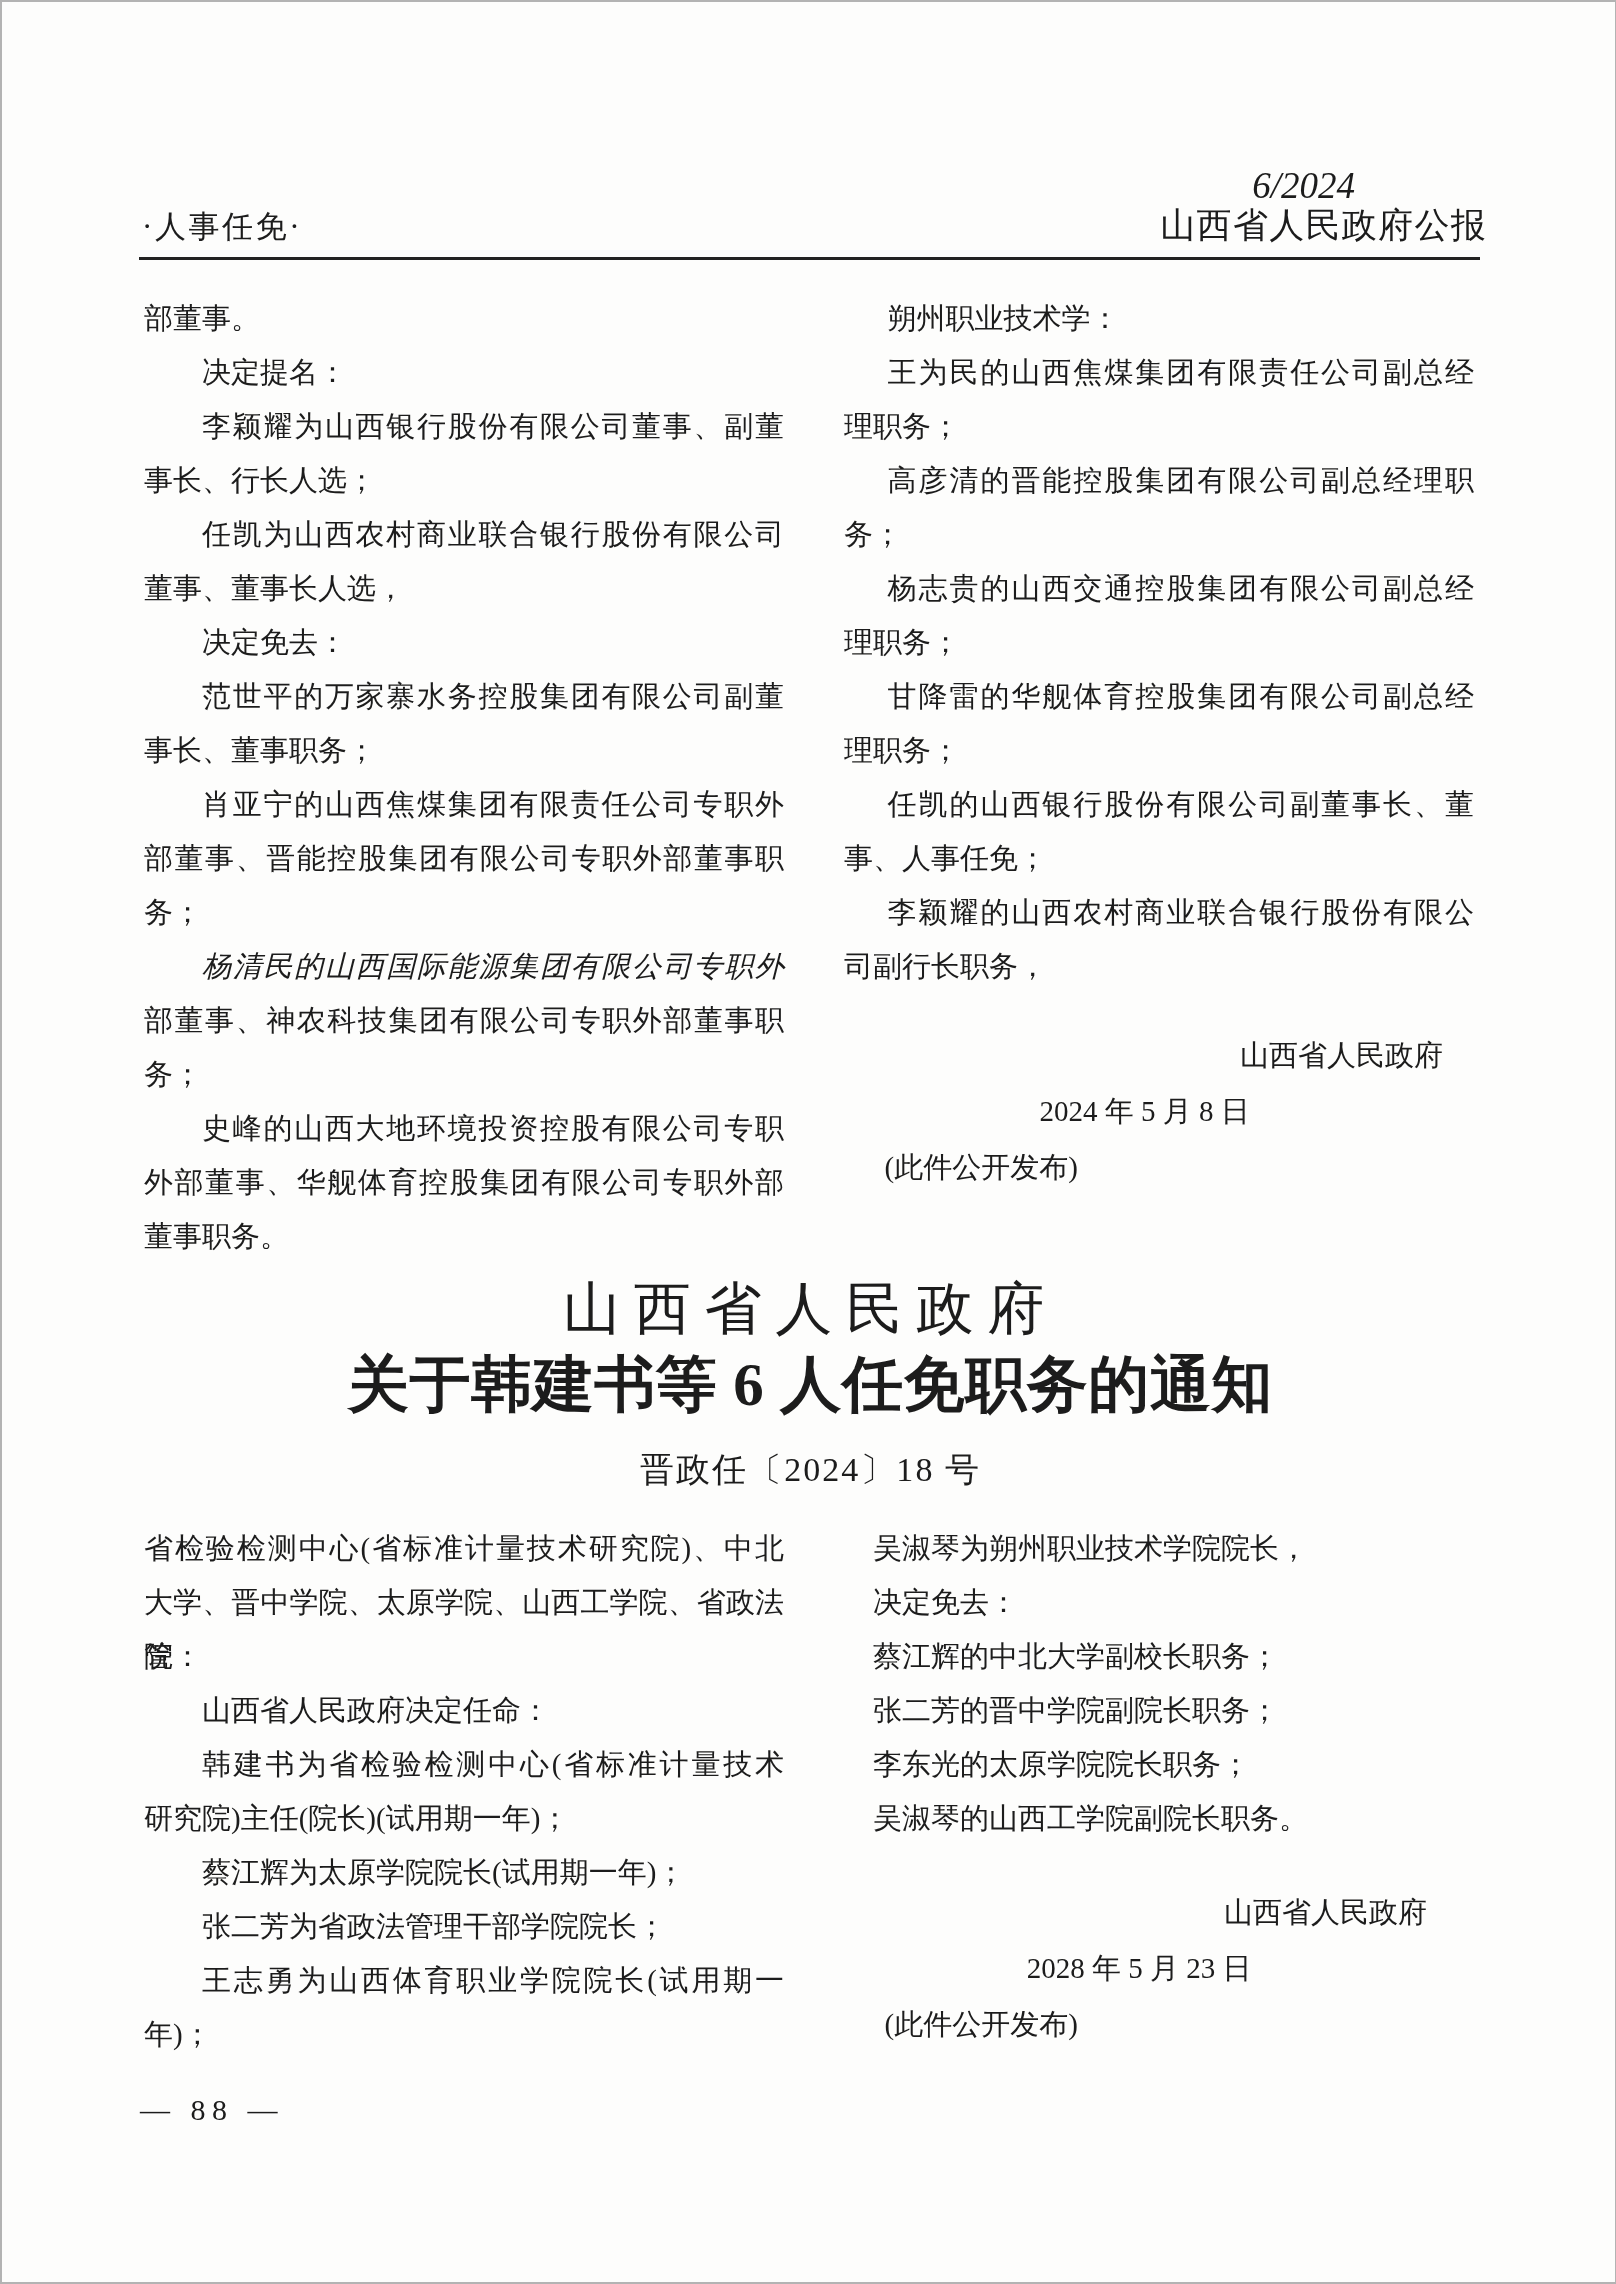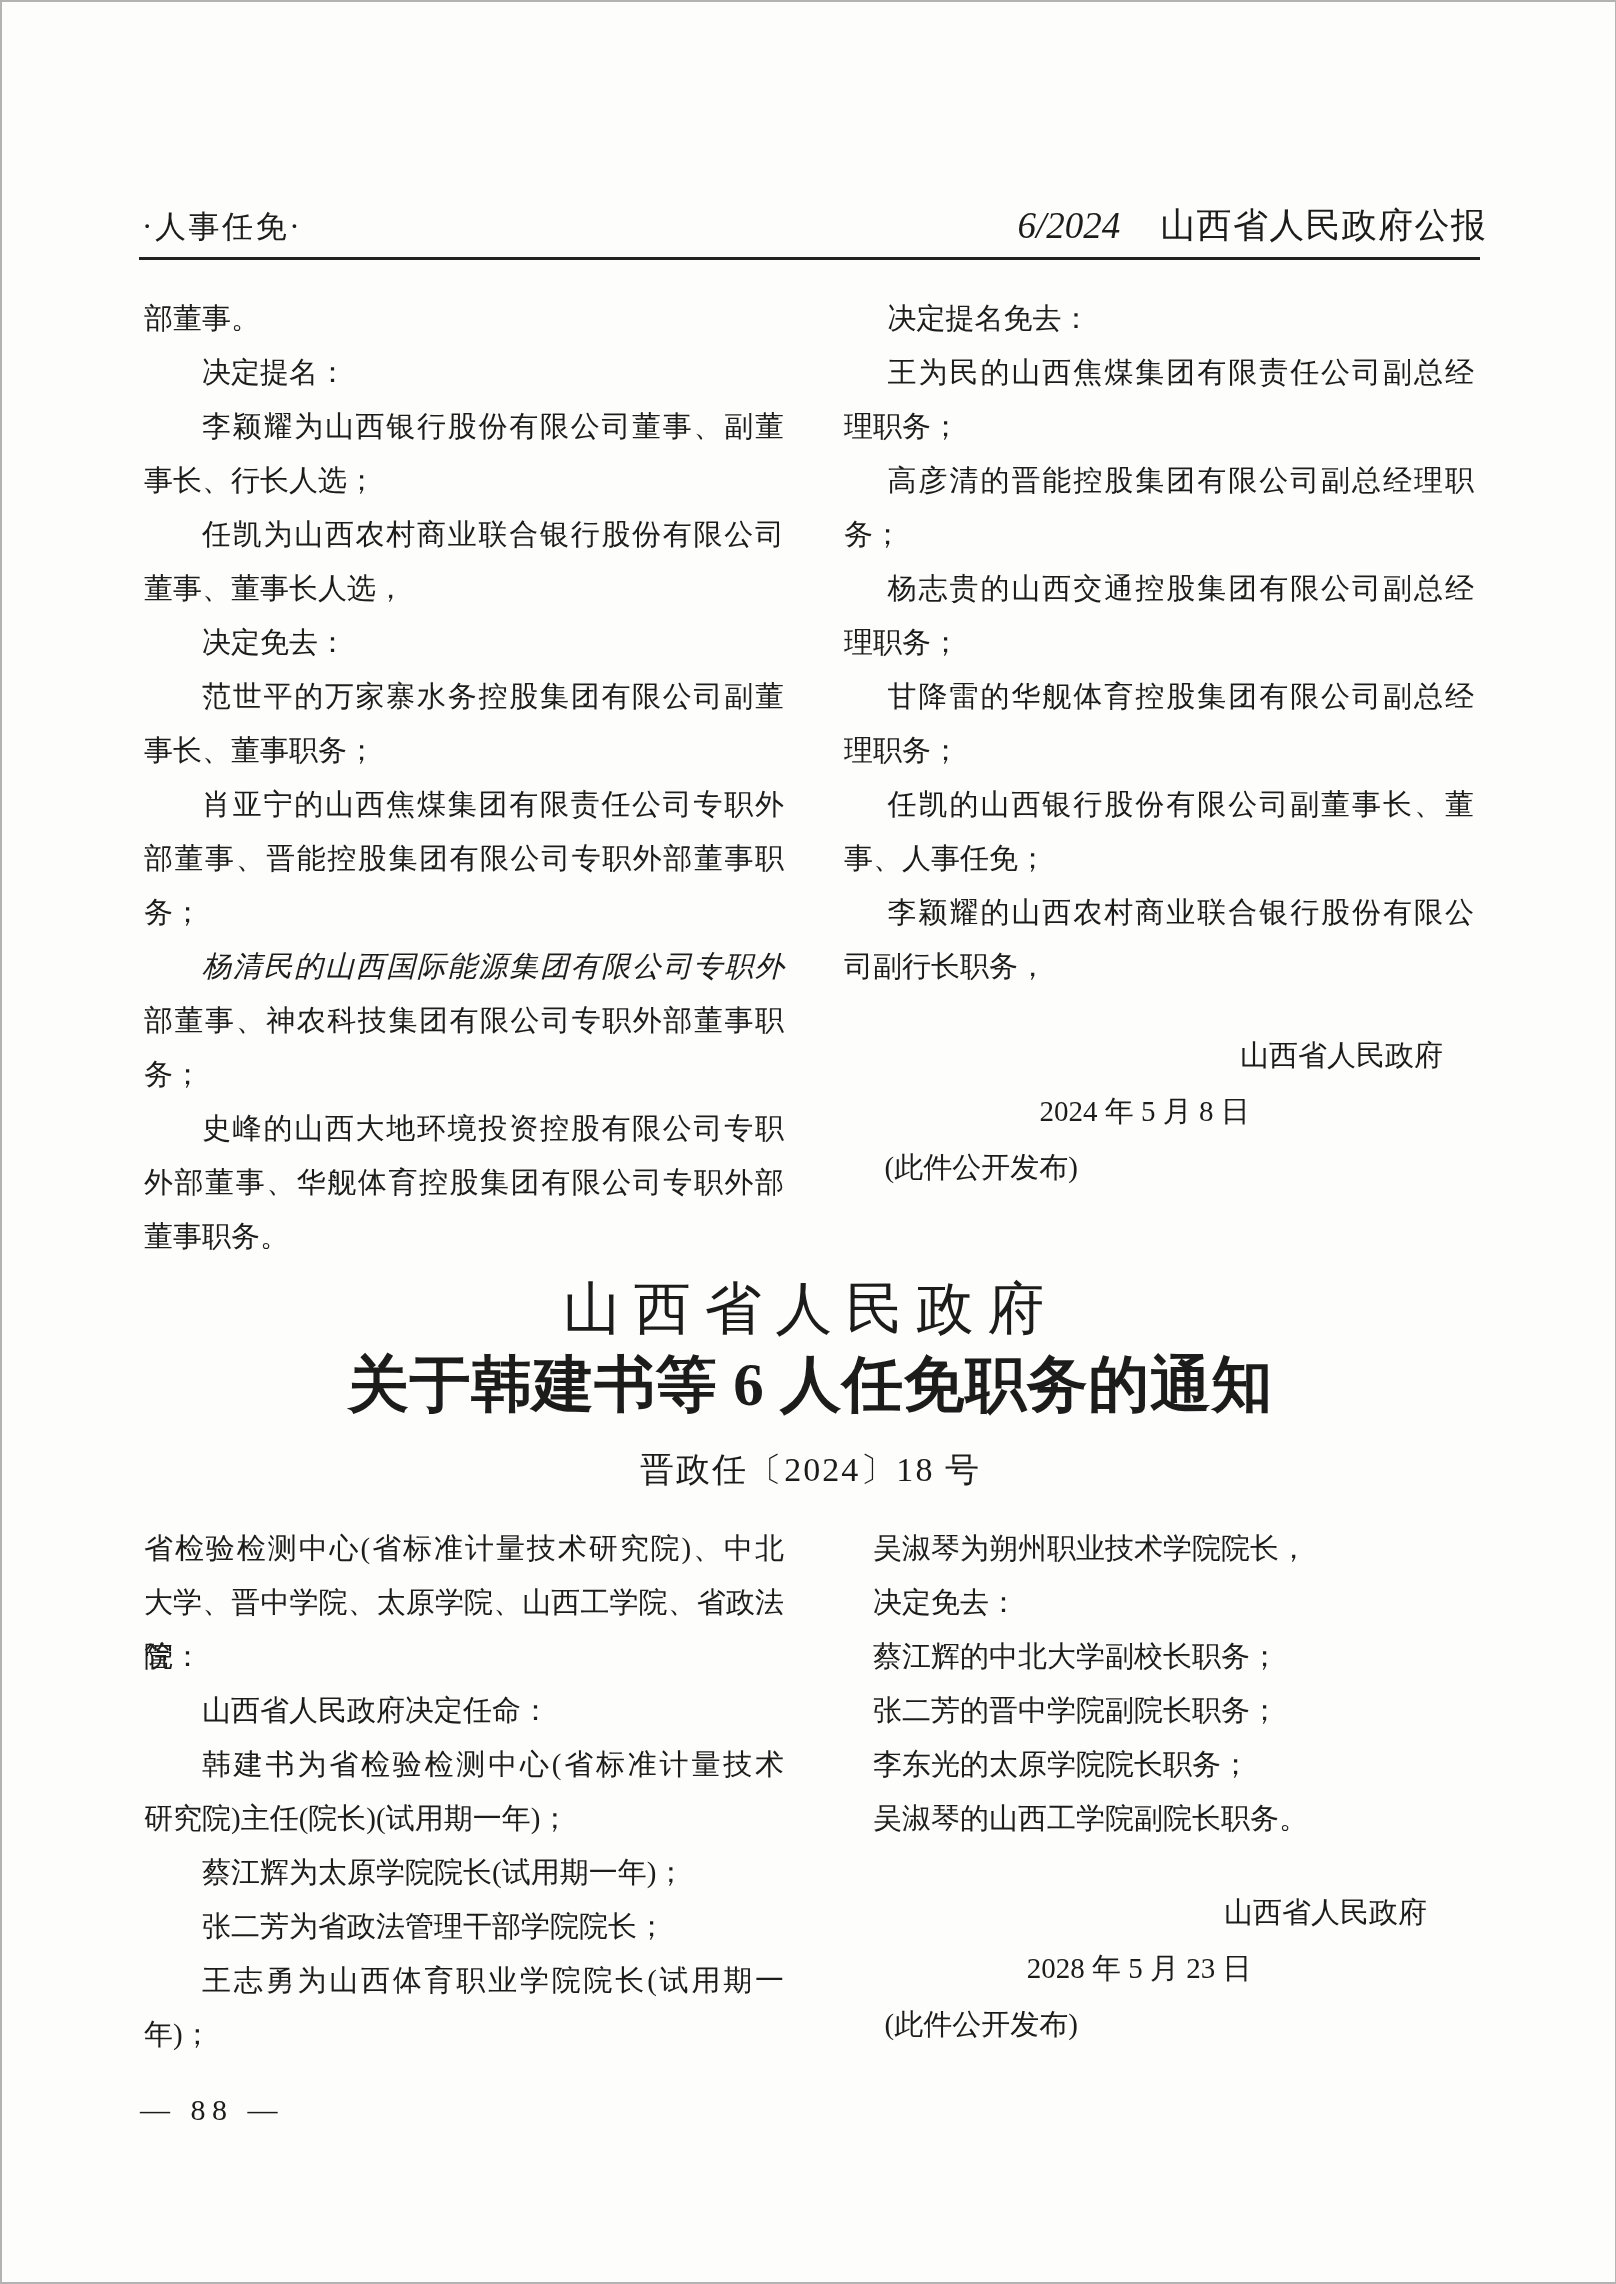--- a/index.html
+++ b/index.html
@@ -12,21 +12,21 @@
     font-family:"Liberation Serif","DejaVu Serif",serif;
     color:#1c1c1c;
     overflow:hidden;
   }
   
   .running-head{
     position:absolute;top:198px;left:140px;right:128px;height:46px;
     display:flex;justify-content:space-between;align-items:flex-end;
   }
   .head-left{font-size:31px;line-height:39px;letter-spacing:2.6px;}
-  .head-right{display:flex;align-items:center;}
+  .head-right{display:flex;align-items:center;flex-direction:column;}
   .issue-no{font-size:37px;line-height:40px;font-style:italic;margin-right:40px;}
   .gazette{font-size:35px;line-height:40px;letter-spacing:1.3px;}
   .head-rule{
     position:absolute;top:255px;left:137px;width:1341px;height:3.3px;
     background:#222;
   }
   
   .col{position:absolute;font-size:29px;line-height:54px;}
   .col .line{height:54px;white-space:nowrap;}
   .col .line.j{white-space:normal;text-align:justify;text-align-last:justify;}
@@ -93,21 +93,21 @@
       <div class="line j" style="text-indent: 2em; font-style: italic;">杨清民的山西国际能源集团有限公司专职外</div>
       <div class="line j" style="text-indent: 0em;">部董事、神农科技集团有限公司专职外部董事职</div>
       <div class="line" style="text-indent: 0em;">务；</div>
       <div class="line j" style="text-indent: 2em;">史峰的山西大地环境投资控股有限公司专职</div>
       <div class="line j" style="text-indent: 0em;">外部董事、华舰体育控股集团有限公司专职外部</div>
       <div class="line" style="text-indent: 0em;">董事职务。</div>
     </div>
 
   <div class="col" id="n1-right">
     <div>
-        <div class="line" style="text-indent: 1.5em;">决定提名免去：</div>
+        <div class="line" style="text-indent: 1.5em;">朔州职业技术学：</div>
         <div class="line j" style="text-indent: 1.5em;">王为民的山西焦煤集团有限责任公司副总经</div>
         <div class="line" style="text-indent: 0em;">理职务；</div>
         <div class="line j" style="text-indent: 1.5em;">高彦清的晋能控股集团有限公司副总经理职</div>
         <div class="line" style="text-indent: 0em;">务；</div>
         <div class="line j" style="text-indent: 1.5em;">杨志贵的山西交通控股集团有限公司副总经</div>
         <div class="line" style="text-indent: 0em;">理职务；</div>
         <div class="line j" style="text-indent: 1.5em;">甘降雷的华舰体育控股集团有限公司副总经</div>
         <div class="line" style="text-indent: 0em;">理职务；</div>
         <div class="line j" style="text-indent: 1.5em;">任凯的山西银行股份有限公司副董事长、董</div>
         <div class="line" style="text-indent: 0em;">事、人事任免；</div>

